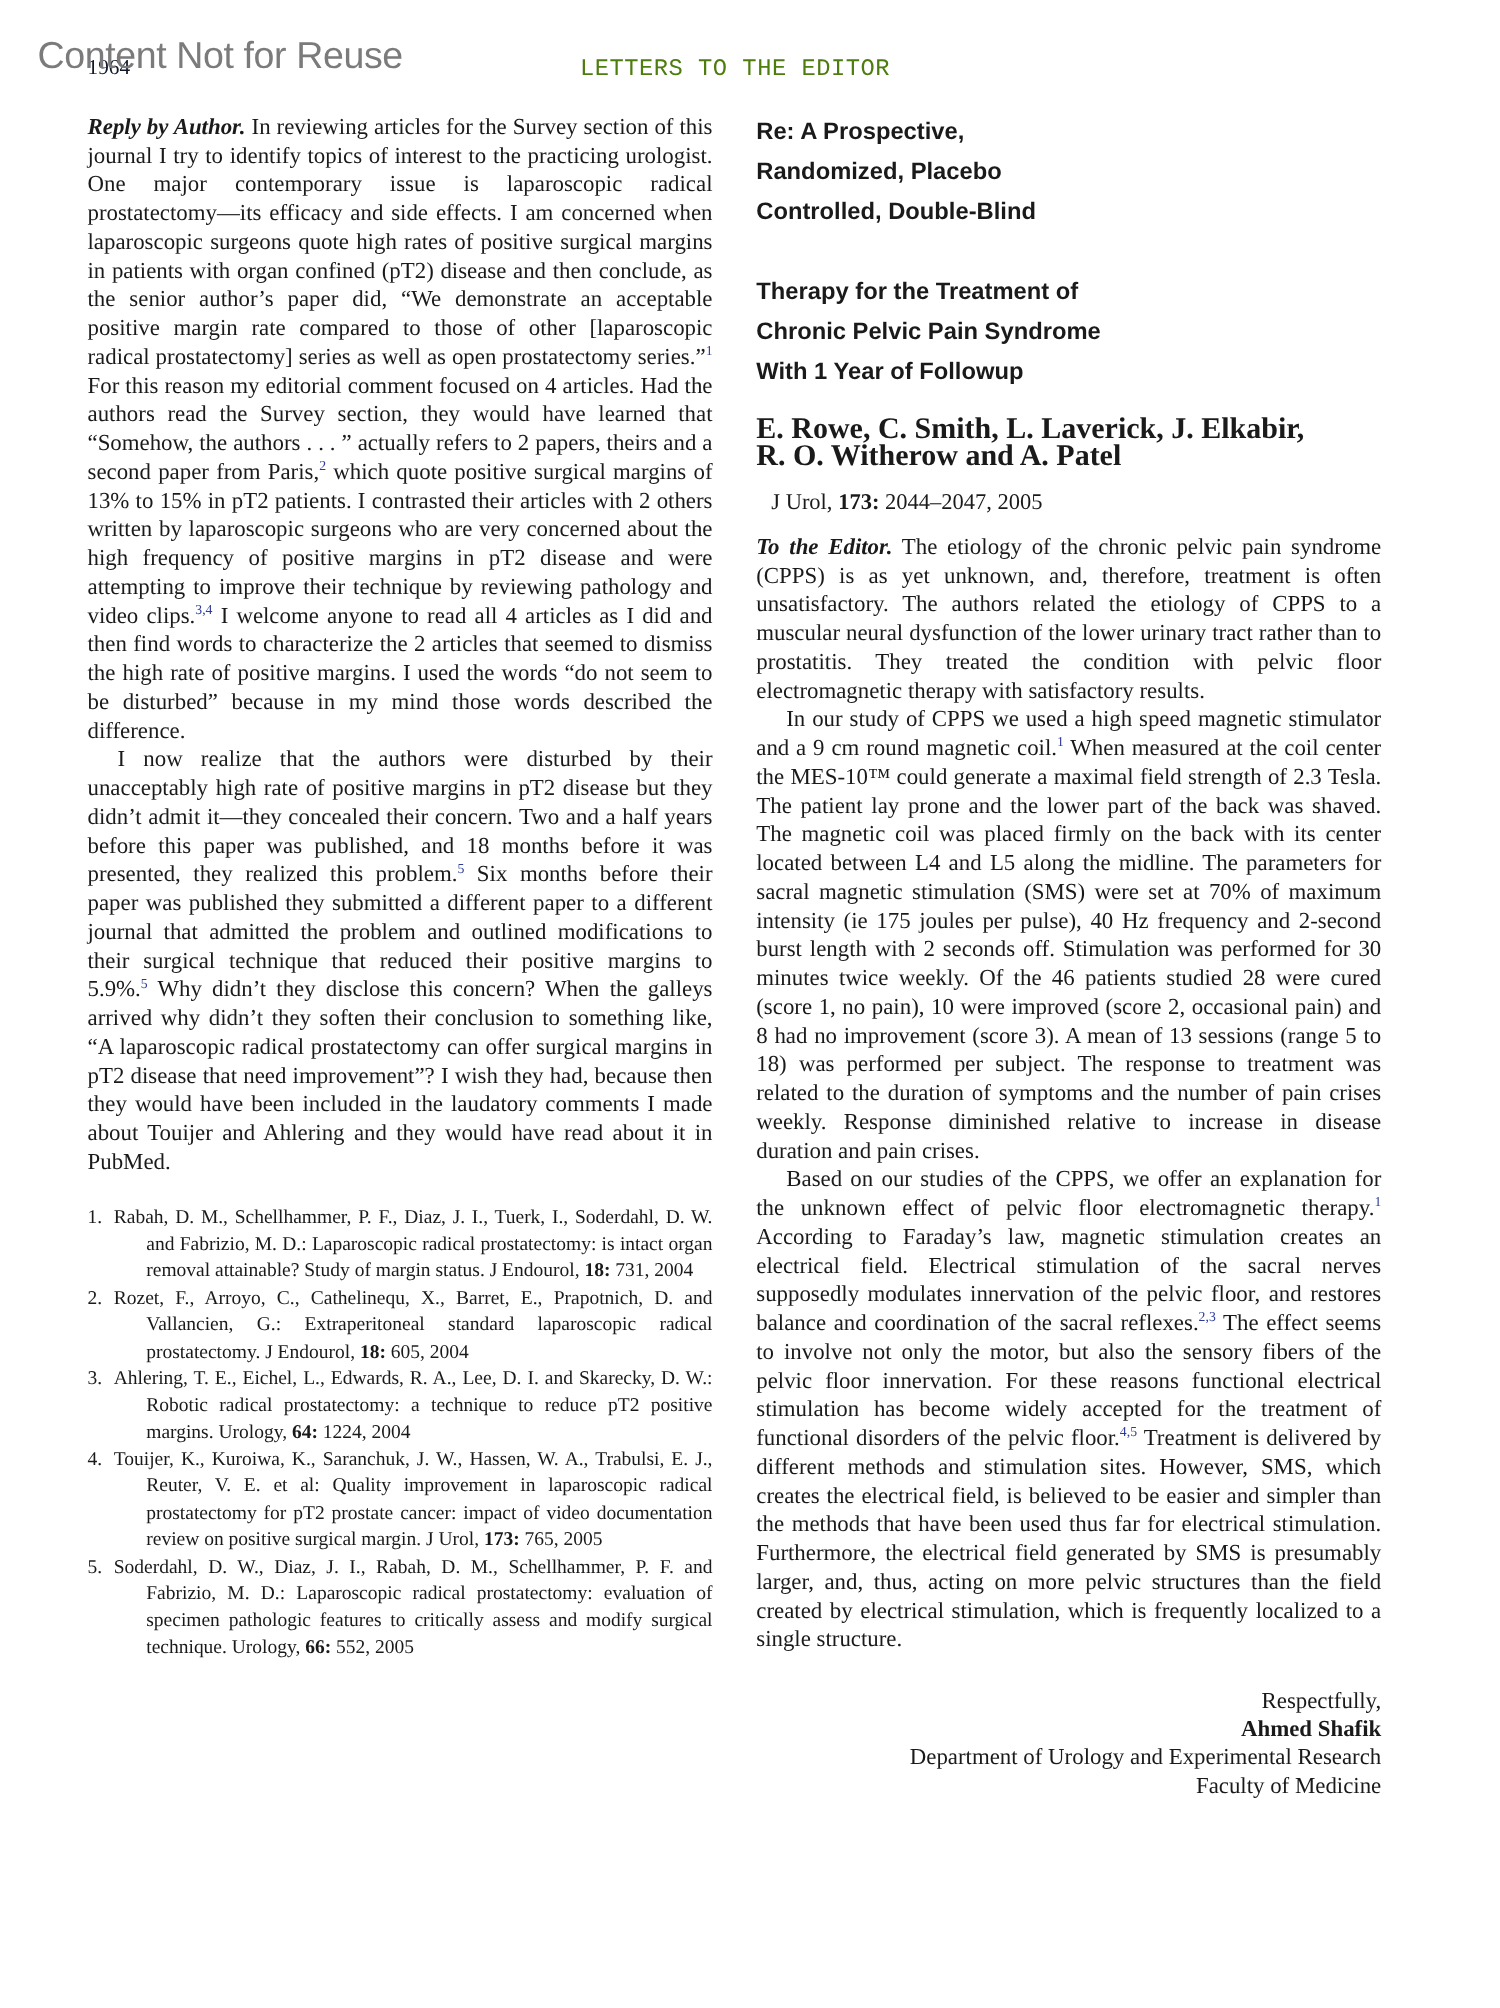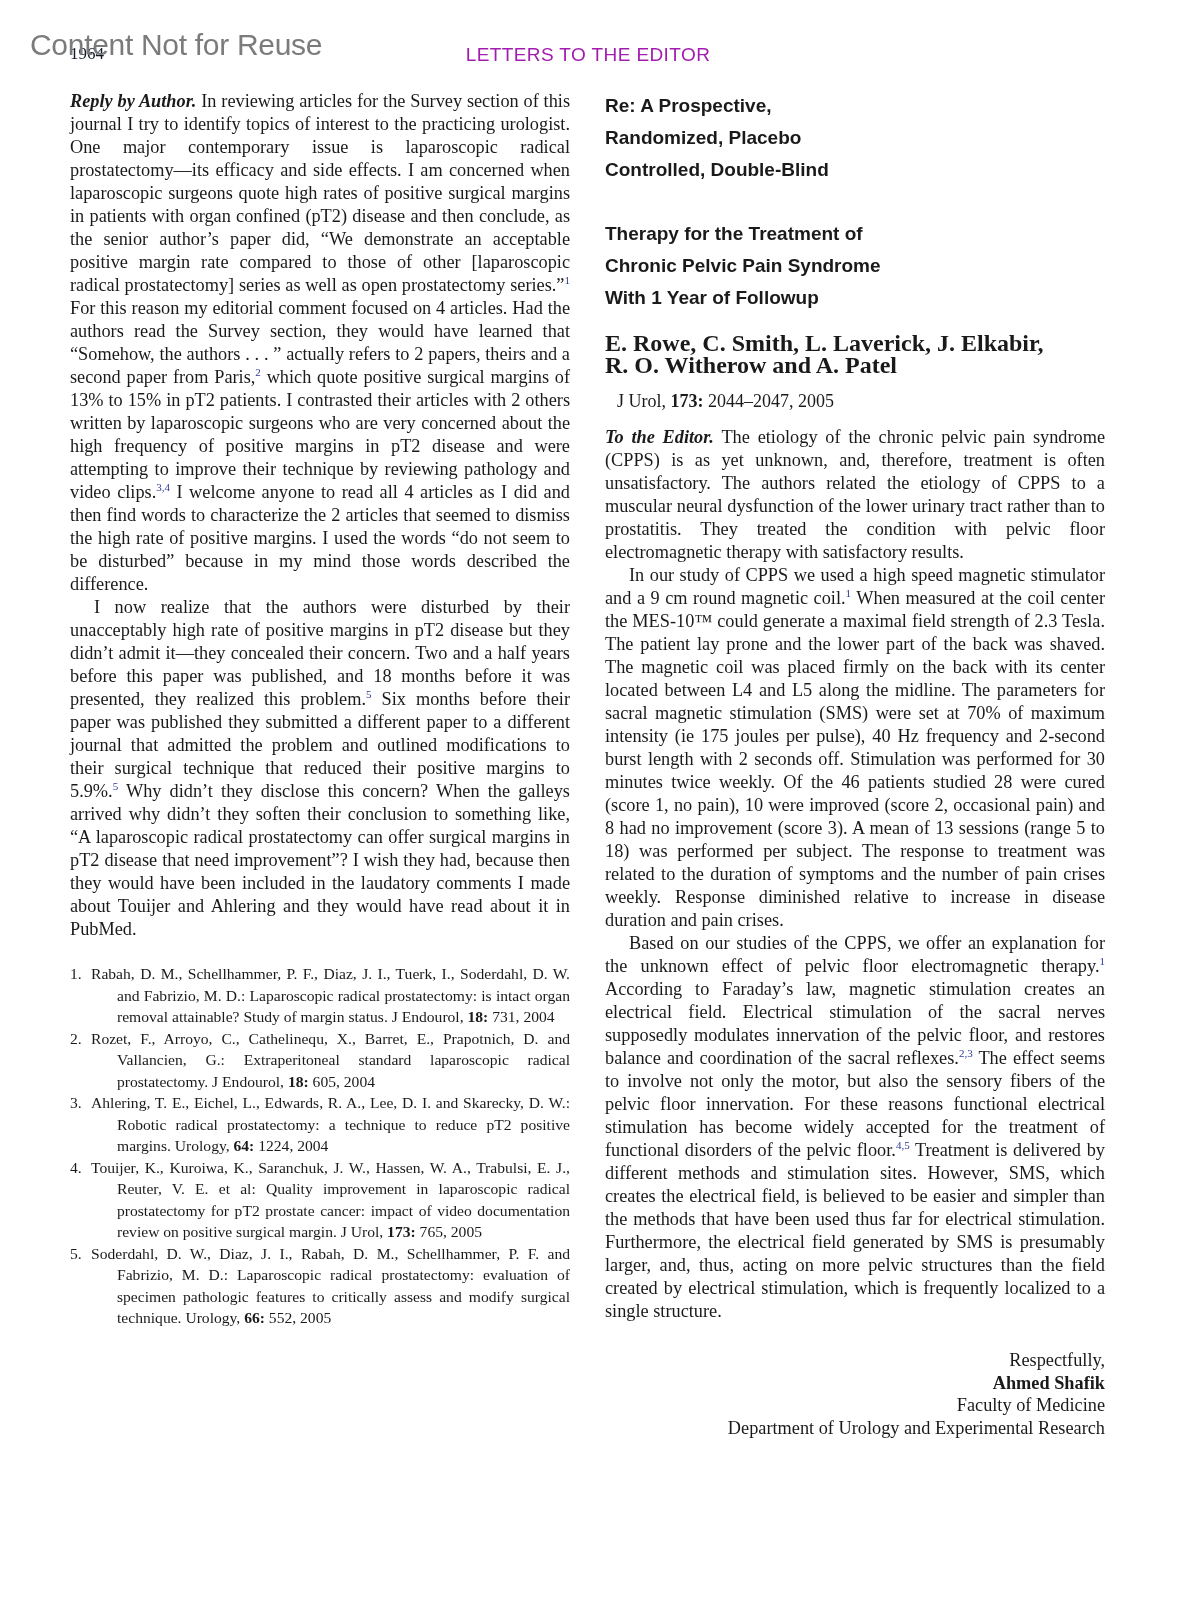--- a/index.html
+++ b/index.html
@@ -3,21 +3,21 @@
 <meta charset="utf-8">
 <style>
   html, body { margin: 0; padding: 0; background: #ffffff; }
   body { width: 1200px; height: 1606px; position: relative; overflow: hidden;
          font-family: "DejaVu Serif", "Liberation Serif", serif; color: #1a1a1a; }
   .watermark { position: absolute; left: 30px; top: 28px; font-family: "Liberation Sans", "DejaVu Sans", sans-serif;
                font-size: 30px; color: #7b7b7b; letter-spacing: -0.3px; z-index: 2; }
   .page-number { position: absolute; left: 70px; top: 44px; font-size: 17px; color: #0f172a;
                  font-family: "Liberation Serif", serif; z-index: 1; }
   .running-head { position: absolute; left: 0; width: 1176px; top: 44px; text-align: center;
-                  font-family: Liberation Sans, sans-serif; font-size: 19px; letter-spacing: 0.4px; color: #a21caf; }
+                  font-family: Liberation Mono, monospace; font-size: 19px; letter-spacing: 0.4px; color: #4d7c0f; }
   .col { position: absolute; top: 90px; }
   .col-left { left: 70px; width: 500px; }
   .col-right { left: 605px; width: 500px; }
   p.body { margin: 0; font-family: "Liberation Serif", serif; font-size: 18.3px; line-height: 23px;
            text-align: justify; hyphens: manual; }
   p.body.indent { text-indent: 24px; }
   .lead { font-weight: bold; font-style: italic; }
   sup.ref { color: #2b3a9a; font-size: 11px; line-height: 0; vertical-align: 7px; }
   .refs { list-style: none; margin: 22px 0 0 0; padding: 0; }
   .refs li { font-family: "Liberation Serif", serif; font-size: 15.6px; line-height: 21.5px;
@@ -73,16 +73,16 @@
 
   <div class="letter">
     <p class="body"><span class="lead">To the Editor.</span><span> The etiology of the chronic pelvic pain syn­drome (CPPS) is as yet unknown, and, therefore, treatment is often unsatisfactory. The authors related the etiology of CPPS to a muscular neural dysfunction of the lower urinary tract rather than to prostatitis. They treated the condition with pelvic floor electromagnetic therapy with satisfactory results.</span></p>
     <p class="body indent"><span>In our study of CPPS we used a high speed magnetic stimulator and a 9 cm round magnetic coil.</span><sup class="ref">1</sup><span> When measured at the coil center the MES-10™ could generate a maximal field strength of 2.3 Tesla. The patient lay prone and the lower part of the back was shaved. The magnetic coil was placed firmly on the back with its center located between L4 and L5 along the midline. The parameters for sacral mag­netic stimulation (SMS) were set at 70% of maximum inten­sity (ie 175 joules per pulse), 40 Hz frequency and 2-second burst length with 2 seconds off. Stimulation was performed for 30 minutes twice weekly. Of the 46 patients studied 28 were cured (score 1, no pain), 10 were improved (score 2, occasional pain) and 8 had no improvement (score 3). A mean of 13 sessions (range 5 to 18) was performed per subject. The response to treatment was related to the dura­tion of symptoms and the number of pain crises weekly. Response diminished relative to increase in disease duration and pain crises.</span></p>
     <p class="body indent"><span>Based on our studies of the CPPS, we offer an explanation for the unknown effect of pelvic floor electromagnetic ther­apy.</span><sup class="ref">1</sup><span> According to Faraday’s law, magnetic stimulation cre­ates an electrical field. Electrical stimulation of the sacral nerves supposedly modulates innervation of the pelvic floor, and restores balance and coordination of the sacral re­flexes.</span><sup class="ref">2,3</sup><span> The effect seems to involve not only the motor, but also the sensory fibers of the pelvic floor innervation. For these reasons functional electrical stimulation has become widely accepted for the treatment of functional disorders of the pelvic floor.</span><sup class="ref">4,5</sup><span> Treatment is delivered by different meth­ods and stimulation sites. However, SMS, which creates the electrical field, is believed to be easier and simpler than the methods that have been used thus far for electrical stimu­lation. Furthermore, the electrical field generated by SMS is presumably larger, and, thus, acting on more pelvic struc­tures than the field created by electrical stimulation, which is frequently localized to a single structure.</span></p>
   </div>
 
   <div class="signoff">
     <div>Respectfully,</div>
     <div class="name">Ahmed Shafik</div>
+    <div>Department of Urology and Experimental Research</div>
     <div>Faculty of Medicine</div>
-    <div>Department of Urology and Experimental Research</div>
   </div>
 </div>
 
 </body></html>

